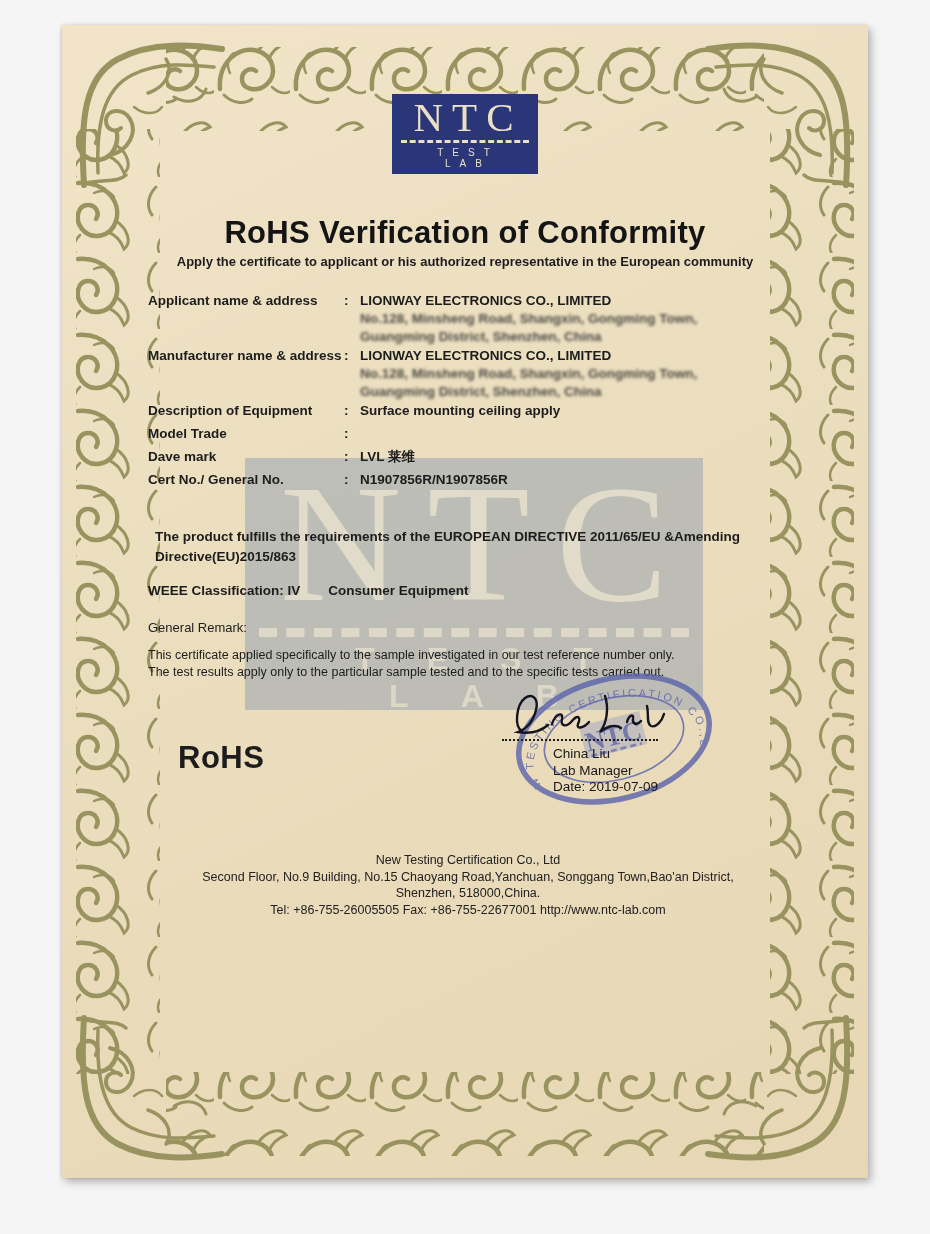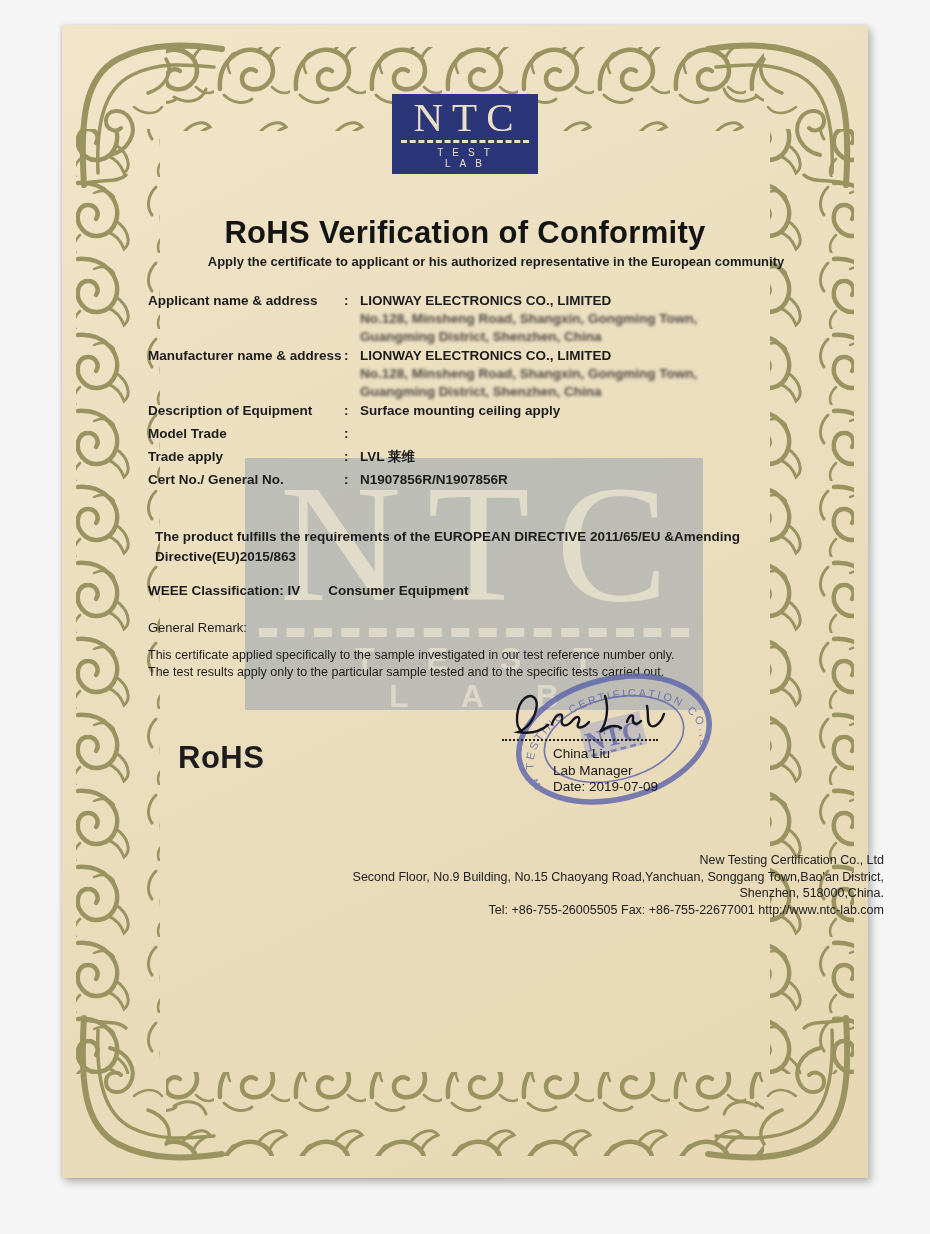--- a/index.html
+++ b/index.html
@@ -50,21 +50,21 @@
   .logo-dash{border-top:3px dashed #eae0c6;margin:2px 1px 4px;}
   .logo-sub{color:#eae0c6;font-size:10px;letter-spacing:9px;padding-left:6px;word-spacing:10px;}
 
   
   .title{
     position:absolute;top:170px;left:0;width:100%;text-align:center;z-index:2;
     font-size:31px;font-weight:bold;color:#141414;letter-spacing:.3px;margin-top:20px;
   }
   .subtitle{
     position:absolute;top:229px;left:0;width:100%;text-align:center;z-index:2;
-    font-size:13px;font-weight:bold;padding-left:31px;
+    font-size:13px;font-weight:bold;
   }
 
   
   .fields{position:absolute;top:267px;left:86px;right:58px;z-index:2;
     font-size:13.5px;font-weight:bold;line-height:18px;}
   .frow{display:grid;grid-template-columns:196px 16px 1fr;margin-bottom:5px;}
   .frow.tight{margin-bottom:1px;}
   .addr{filter:blur(1.6px);color:#4d4a44;}
 
   
@@ -79,21 +79,21 @@
   .rohs{position:absolute;top:715px;left:116px;z-index:2;font-size:31px;font-weight:bold;letter-spacing:.5px;}
 
   
   .sign-area{position:absolute;left:420px;top:640px;width:320px;height:210px;z-index:3;}
   .stamp-svg{position:absolute;left:0;top:0;width:320px;height:210px;}
   .sig-svg{position:absolute;left:26px;top:22px;width:170px;height:60px;}
   .dotline{position:absolute;left:20px;top:74px;width:156px;border-bottom:2.5px dotted #1c1c1c;}
   .sig-block{position:absolute;left:71px;top:81px;font-size:13.5px;line-height:16.5px;color:#181818;}
 
   
-  .footer{position:absolute;top:827px;left:16px;width:100%;text-align:right;z-index:2;
+  .footer{position:absolute;top:827px;left:3px;width:100%;text-align:center;z-index:2;
     font-size:12.5px;line-height:16.5px;color:#212121;}
 </style>
 </head>
 <body>
 
 <div class="paper">
 
   <svg class="border-svg" viewBox="0 0 806 1153" xmlns="http://www.w3.org/2000/svg">
     <defs>
       <g id="scrl" stroke="#98935f" fill="none" stroke-linecap="round">
@@ -168,21 +168,21 @@
     <div class="frow">
       <div>Description of Equipment</div>
       <div>:</div>
       <div>Surface mounting ceiling apply</div>
     </div>
     <div class="frow">
       <div>Model Trade</div>
       <div>:</div>
     </div>
     <div class="frow">
-      <div>Trade apply</div>
+      <div>Dave mark</div>
       <div>:</div>
       <div>LVL 莱维</div>
     </div>
     <div class="frow">
       <div>Cert No./ General No.</div>
       <div>:</div>
       <div>N1907856R/N1907856R</div>
     </div>
   </div>
 

